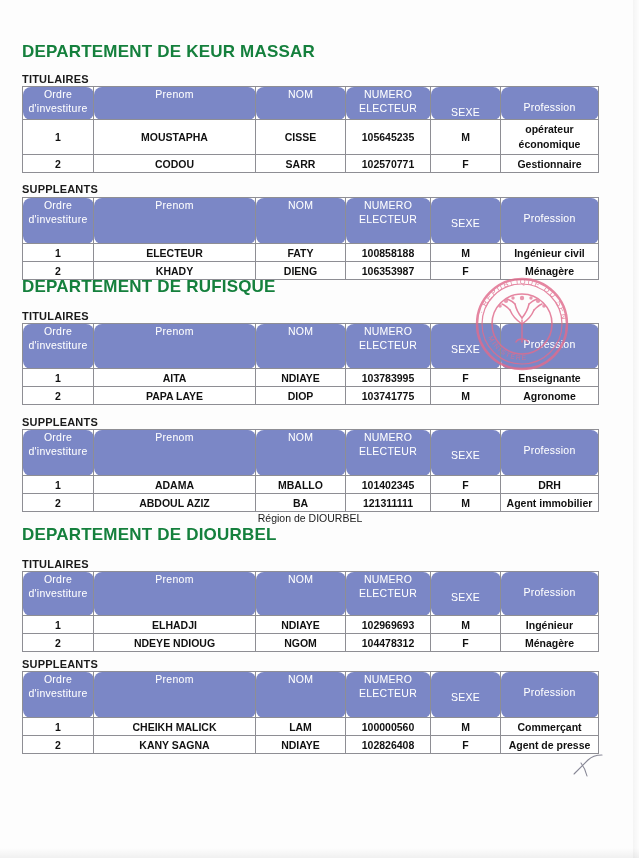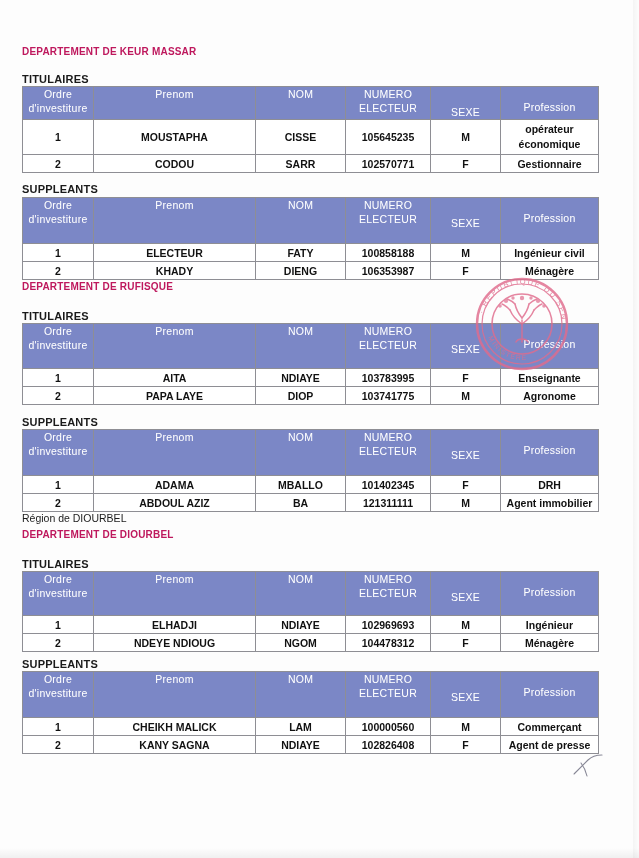--- a/index.html
+++ b/index.html
@@ -37,24 +37,24 @@
   }
 
   .content {
     position: absolute;
     left: 0; top: 0;
     width: 639px;
   }
 
   
   .dept-title {
-    font-size: 10px;
+    font-size: 17px;
     font-weight: bold;
     letter-spacing: 0.2px;
-    color: #be185d;
+    color: #15803d;
     margin: 0;
     padding: 0 0 0 22px;
     line-height: 16px;
   }
 
   
   .block-label {
     font-size: 11px;
     font-weight: bold;
     text-align: left;
@@ -85,20 +85,21 @@
     background: #7b87c6;
     color: #ffffff;
     font-weight: normal;
     font-size: 10.5px;
     letter-spacing: 0.25px;
     text-align: center;
     vertical-align: top;
     padding-top: 5px;
     line-height: 14px;
     text-shadow: 0 0 1px rgba(255,255,255,0.15);
+    border-radius: 8px;
   }
   thead th.h-sexe {
     vertical-align: top;
     padding-top: 18px;
   }
   thead th.h-prof {
     vertical-align: top;
     padding-top: 13px;
   }
   thead th .hl {
@@ -120,20 +121,21 @@
   col.c-ordre { width: 71px; }
   col.c-prenom { width: 162px; }
   col.c-nom { width: 90px; }
   col.c-num { width: 85px; }
   col.c-sexe { width: 70px; }
   col.c-prof { width: 98px; }
 
   
   .region-caption {
     font-size: 10.5px;
+    text-align: center;
     color: #1b1b1b;
     width: 598px;
     padding-left: 22px;
     box-sizing: border-box;
     line-height: 14px;
   }
 
   
   .stamp {
     position: absolute;

